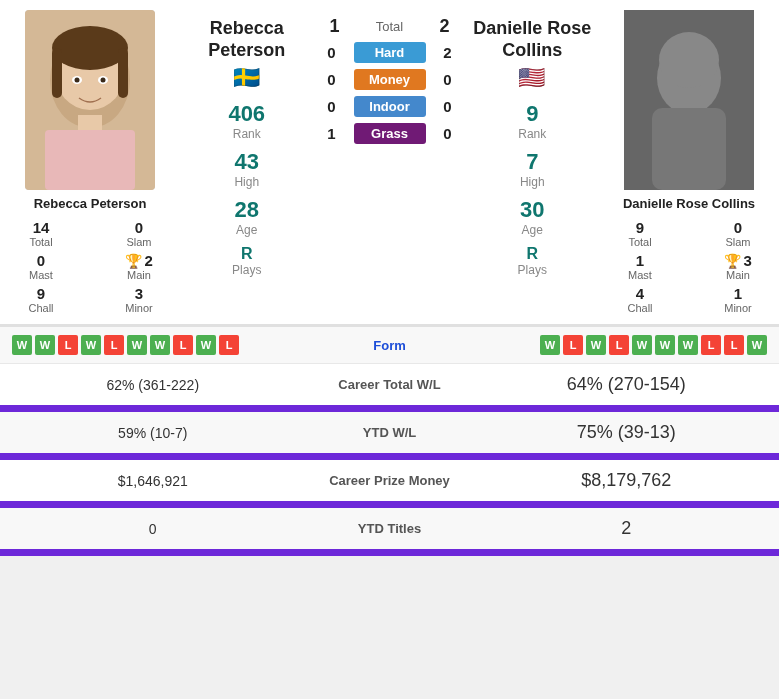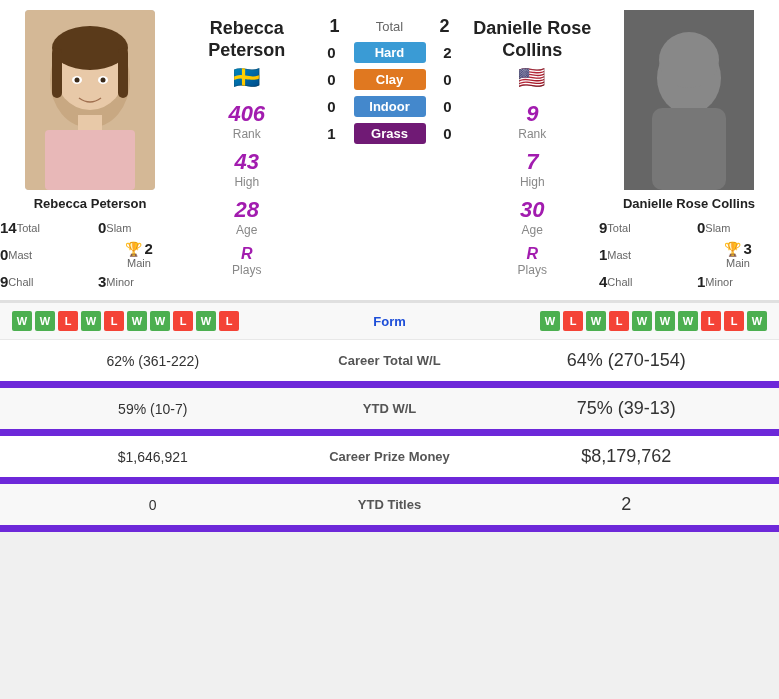--- a/index.html
+++ b/index.html
@@ -54,21 +54,21 @@
     .player-stats-grid {
       display: grid;
       grid-template-columns: 1fr 1fr;
       gap: 4px 16px;
       margin-top: 8px;
       width: 100%;
       text-align: center;
     }
     .stat-cell {
       display: flex;
-      flex-direction: row;
+      flex-direction: column;
       align-items: center;
     }
     .stat-value {
       font-size: 15px;
       font-weight: bold;
       color: #222;
     }
     .stat-label {
       font-size: 11px;
       color: #666;
@@ -101,22 +101,21 @@
       text-align: center;
     }
 
     .stat-block {
       text-align: center;
       min-width: 60px;
     }
     .stat-block .val {
       font-size: 22px;
       font-weight: bold;
-      color: #a21caf;
-      font-style: italic;
+      color: #0f766e;
     }
     .stat-block .lbl {
       font-size: 12px;
       color: #888;
     }
 
     .total-row {
       display: flex;
       align-items: center;
       justify-content: center;
@@ -374,21 +373,21 @@
         <span class="score-right">2</span>
       </div>
 
       <div class="surface-row">
         <span class="surface-score">0</span>
         <div class="surface-btn surface-hard">Hard</div>
         <span class="surface-score">2</span>
       </div>
       <div class="surface-row">
         <span class="surface-score">0</span>
-        <div class="surface-btn surface-clay">Clay</div>
+        <div class="surface-btn surface-clay">Money</div>
         <span class="surface-score">0</span>
       </div>
       <div class="surface-row">
         <span class="surface-score">0</span>
         <div class="surface-btn surface-indoor">Indoor</div>
         <span class="surface-score">0</span>
       </div>
       <div class="surface-row">
         <span class="surface-score">1</span>
         <div class="surface-btn surface-grass">Grass</div>

